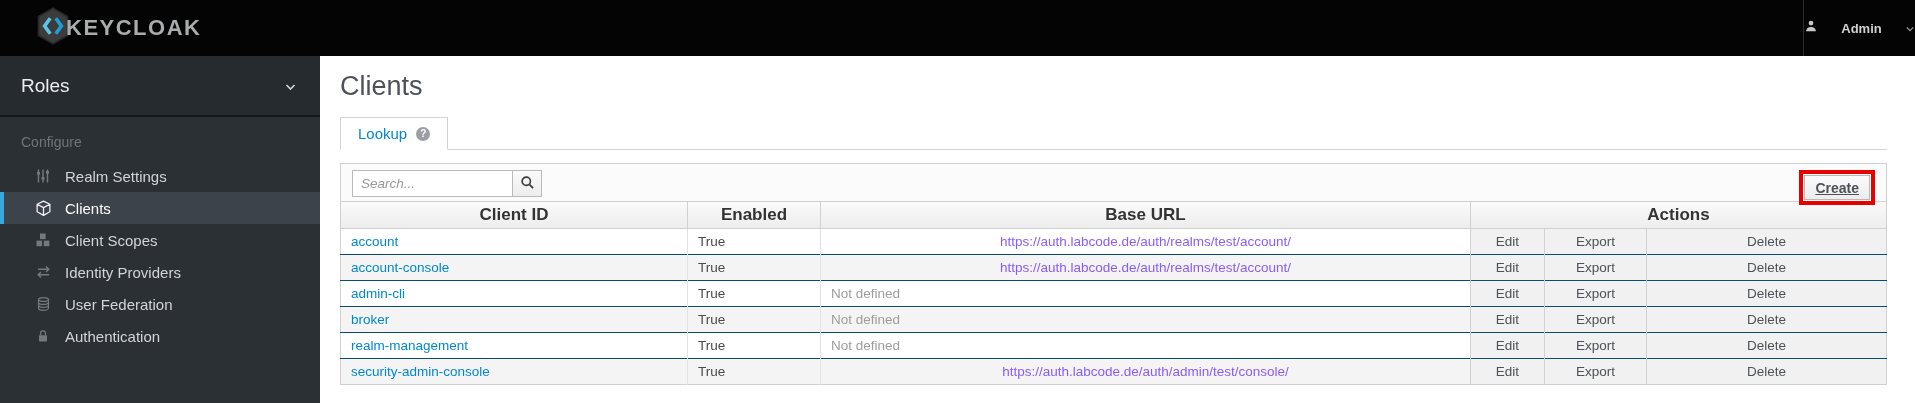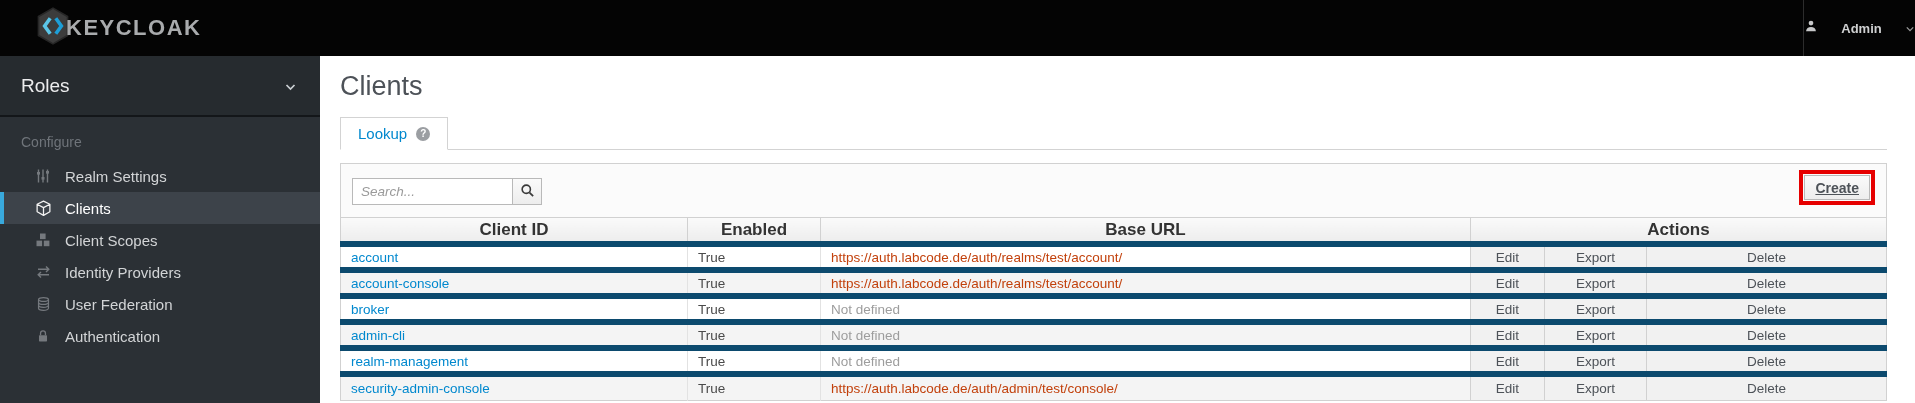--- a/index.html
+++ b/index.html
@@ -32,46 +32,46 @@
   
   .main { margin-left:320px; padding:0 28px 0 20px; }
   .page-title { font-size:27px; font-weight:300; color:#4d5258; margin:16px 0 0; line-height:1.05; }
   .tabs { display:flex; border-bottom:1px solid #d3d3d3; margin-top:17px; }
   .tab { display:inline-flex; align-items:center; gap:9px; height:33px; padding:0 17px;
     border:1px solid #d3d3d3; border-bottom:1px solid #fff; margin-bottom:-1px;
     background:#fff; font-size:15px; color:#0088ce; cursor:pointer; }
   .help-badge { width:14px; height:14px; border-radius:50%; background:#9b9ea2; color:#fff;
     font-size:10px; font-weight:bold; display:inline-flex; align-items:center; justify-content:center; cursor:pointer; }
 
-  .toolbar { margin-top:13px; height:55px; background:#fbfbfb; border:1px solid #d1d1d1;
-    display:flex; align-items:flex-end; padding:12px 11px; }
+  .toolbar { margin-top:13px; height:39px; background:#fbfbfb; border:1px solid #d1d1d1;
+    display:flex; align-items:flex-start; padding:6px 11px; }
   .search-group { display:flex; }
   .search-input { width:161px; height:27px; border:1px solid #b9b9b9; padding:0 8px;
     font-family:"Liberation Sans", sans-serif; font-size:13.5px; font-style:italic; color:#555; }
   .search-input::placeholder { color:#9a9a9a; font-style:italic; opacity:1; }
   .search-btn { width:30px; height:27px; margin-left:-1px; border:1px solid #b9b9b9;
     background:linear-gradient(#fafafa,#ededed); display:flex; align-items:center; justify-content:center; cursor:pointer; padding:0; }
   .create-wrap { margin-left:auto; border:4px solid #e60000; padding:1px; }
   .btn-default { height:25px; padding:0 10px; font-family:"Liberation Sans", sans-serif;
     font-size:14px; font-weight:600; color:#4d5258; background:linear-gradient(#fafafa,#ededed);
     border:1px solid #b9b9b9; cursor:pointer;text-decoration:underline; }
 
   table.clients { width:100%; border-collapse:collapse; font-size:13.5px; color:#4a4a4a;
     border:1px solid #d1d1d1; border-top:none; table-layout:fixed; }
   th { background:linear-gradient(#fafafa,#ededed); font-weight:700; color:#333; text-align:center;
     height:26px; padding:0 10px; border-left:1px solid #d1d1d1; border-bottom:1px solid #d1d1d1;
     font-size:17px; }
   th:first-child { border-left:none; }
-  td { height:26px; padding:0 10px; border-top:6px solid #0c4a6e; overflow:hidden; white-space:nowrap; }
+  td { height:26px; padding:0 10px; border-top:1px solid #0c4a6e; overflow:hidden; white-space:nowrap; }
   tbody tr:nth-child(even) td { background:#f4f4f4; }
   td.col-sep { border-left:1px solid #e2e2e2;margin-top:32px; }
   td.action-cell { background:#f1f1f1 !important; border-left:1px solid #d1d1d1;
     text-align:center; color:#4d5258; cursor:pointer; }
   a.client-link { color:#0088ce; text-decoration:none; cursor:pointer; }
-  .url-link { color:#c2410c; cursor:pointer; }
+  .url-link { color:#8b5cf6; cursor:pointer;text-align:center; }
   .url-muted { color:#9d9d9d; }
 </style>
 </head>
 <body>
 
 <div class="topbar">
   <div class="brand">
     <span>
       <svg width="40" height="38" viewBox="0 0 30 34">
         <polygon points="15,1 28,8.5 28,25.5 15,33 2,25.5 2,8.5" fill="#3c3c3c" stroke="#272727" stroke-width="1.5"></polygon>
@@ -230,30 +230,30 @@
   <tr>
     <td><a class="client-link">account-console</a></td>
     <td class="col-sep">True</td>
     <td class="col-sep url-link">https://auth.labcode.de/auth/realms/test/account/</td>
     <td class="action-cell">Edit</td>
     <td class="action-cell">Export</td>
     <td class="action-cell">Delete</td>
   </tr>
 
   <tr>
+    <td><a class="client-link">admin-cli</a></td>
+    <td class="col-sep">True</td>
+    <td class="col-sep url-muted">Not defined</td>
+    <td class="action-cell">Edit</td>
+    <td class="action-cell">Export</td>
+    <td class="action-cell">Delete</td>
+  </tr>
+
+  <tr>
     <td><a class="client-link">broker</a></td>
-    <td class="col-sep">True</td>
-    <td class="col-sep url-muted">Not defined</td>
-    <td class="action-cell">Edit</td>
-    <td class="action-cell">Export</td>
-    <td class="action-cell">Delete</td>
-  </tr>
-
-  <tr>
-    <td><a class="client-link">admin-cli</a></td>
     <td class="col-sep">True</td>
     <td class="col-sep url-muted">Not defined</td>
     <td class="action-cell">Edit</td>
     <td class="action-cell">Export</td>
     <td class="action-cell">Delete</td>
   </tr>
 
   <tr>
     <td><a class="client-link">realm-management</a></td>
     <td class="col-sep">True</td>

